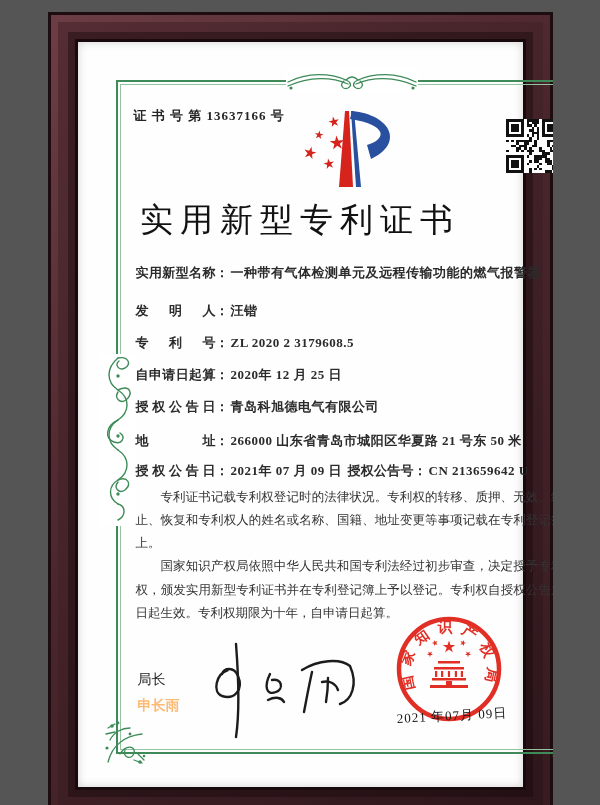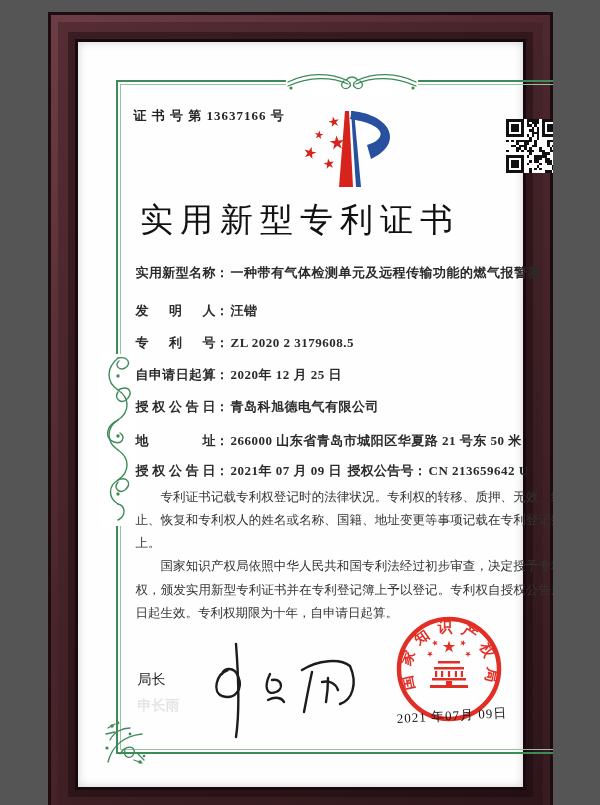--- a/index.html
+++ b/index.html
@@ -31,21 +31,21 @@
   .fcolon{display:inline-block;margin-right:2px;}
   .fvalue{letter-spacing:.5px;text-align:center;}
   .g2{position:absolute;left:212px;top:0;white-space:nowrap;}
   .g2 .flabel{width:66px;}
   
   .bodytxt{position:absolute;left:88px;top:474px;width:428px;font-size:12.5px;line-height:1.85;
            color:#333;text-align:justify;}
   .bodytxt p{margin:0;text-indent:2em;}
   
   .dir-title{position:absolute;left:90px;top:659px;font-size:14px;font-weight:400;color:#222;}
-  .dir-name{position:absolute;left:90px;top:685px;font-size:14px;font-weight:600;color:#e5e5e5;}
+  .dir-name{position:absolute;left:90px;top:685px;font-size:14px;font-weight:600;color:#fdba74;}
   .sig{position:absolute;left:150px;top:628px;width:170px;height:100px;}
   .seal{position:absolute;left:346px;top:602px;width:110px;height:110px;opacity:.94;}
   .sealdate{position:absolute;left:348px;top:695px;width:112px;text-align:center;font-size:13px;
             color:#161616;transform:rotate(-3deg);letter-spacing:1px;}
 </style>
 </head>
 <body>
 
 <div class="canvas">
   <div class="f0"></div>

